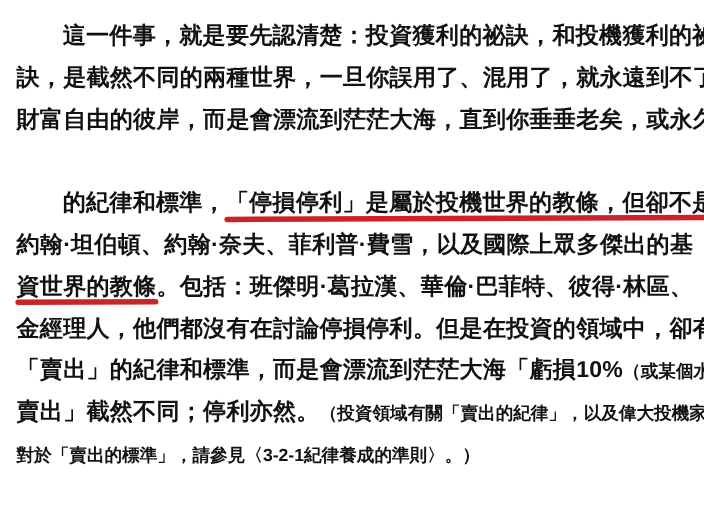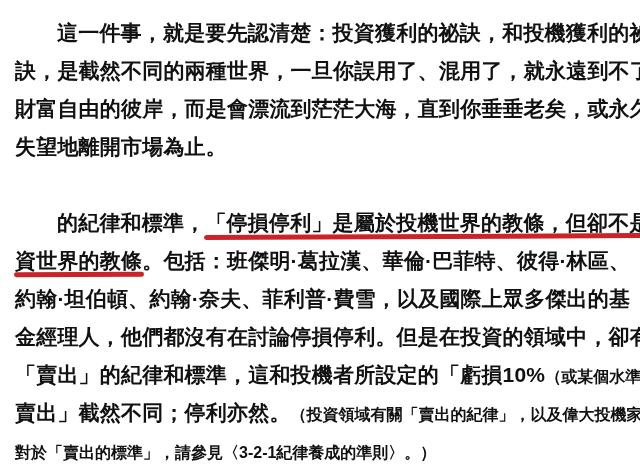--- a/index.html
+++ b/index.html
@@ -56,25 +56,24 @@
 </style>
 </head>
 <body>
 
 <div class="page" lang="zh-Hant">
   <div id="doc-body">
       <div class="paragraph">
         <div class="text-line indent"><span class="seg">這一件事，就是要先認清楚：投資獲利的祕訣，和投機獲利的祕</span></div>
         <div class="text-line"><span class="seg">訣，是截然不同的兩種世界，一旦你誤用了、混用了，就永遠到不了</span></div>
         <div class="text-line"><span class="seg">財富自由的彼岸，而是會漂流到茫茫大海，直到你垂垂老矣，或永久</span></div>
-        <div class="text-line"><span class="seg">失望地離開市場為止。</span></div>
       </div>
       <div class="paragraph">
         <div class="text-line indent"><span class="seg">的紀律和標準，</span><span class="seg u">「停損停利」是屬於投機世界的教條，但卻不是投</span></div>
+        <div class="text-line"><span class="seg">約翰·坦伯頓、約翰·奈夫、菲利普·費雪，以及國際上眾多傑出的基</span></div>
         <div class="text-line"><span class="seg u">資世界的教條</span><span class="seg">。包括：班傑明·葛拉漢、華倫·巴菲特、彼得·林區、</span></div>
-        <div class="text-line"><span class="seg">約翰·坦伯頓、約翰·奈夫、菲利普·費雪，以及國際上眾多傑出的基</span></div>
         <div class="text-line"><span class="seg">金經理人，他們都沒有在討論停損停利。但是在投資的領域中，卻有</span></div>
-        <div class="text-line"><span class="seg">「賣出」的紀律和標準，這和投機者所設定的「虧損10%</span><span class="seg small">（或某個水準）</span></div>
+        <div class="text-line"><span class="seg">「賣出」的紀律和標準，而是會漂流到茫茫大海「虧損10%</span><span class="seg small">（或某個水準）</span></div>
         <div class="text-line"><span class="seg">賣出」截然不同；停利亦然。</span><span class="seg small">（投資領域有關「賣出的紀律」，以及偉大投機家們</span></div>
         <div class="text-line"><span class="seg small">對於「賣出的標準」，請參見〈3-2-1紀律養成的準則〉。）</span></div>
       </div>
     </div>
 </div>
 
 </body></html>

